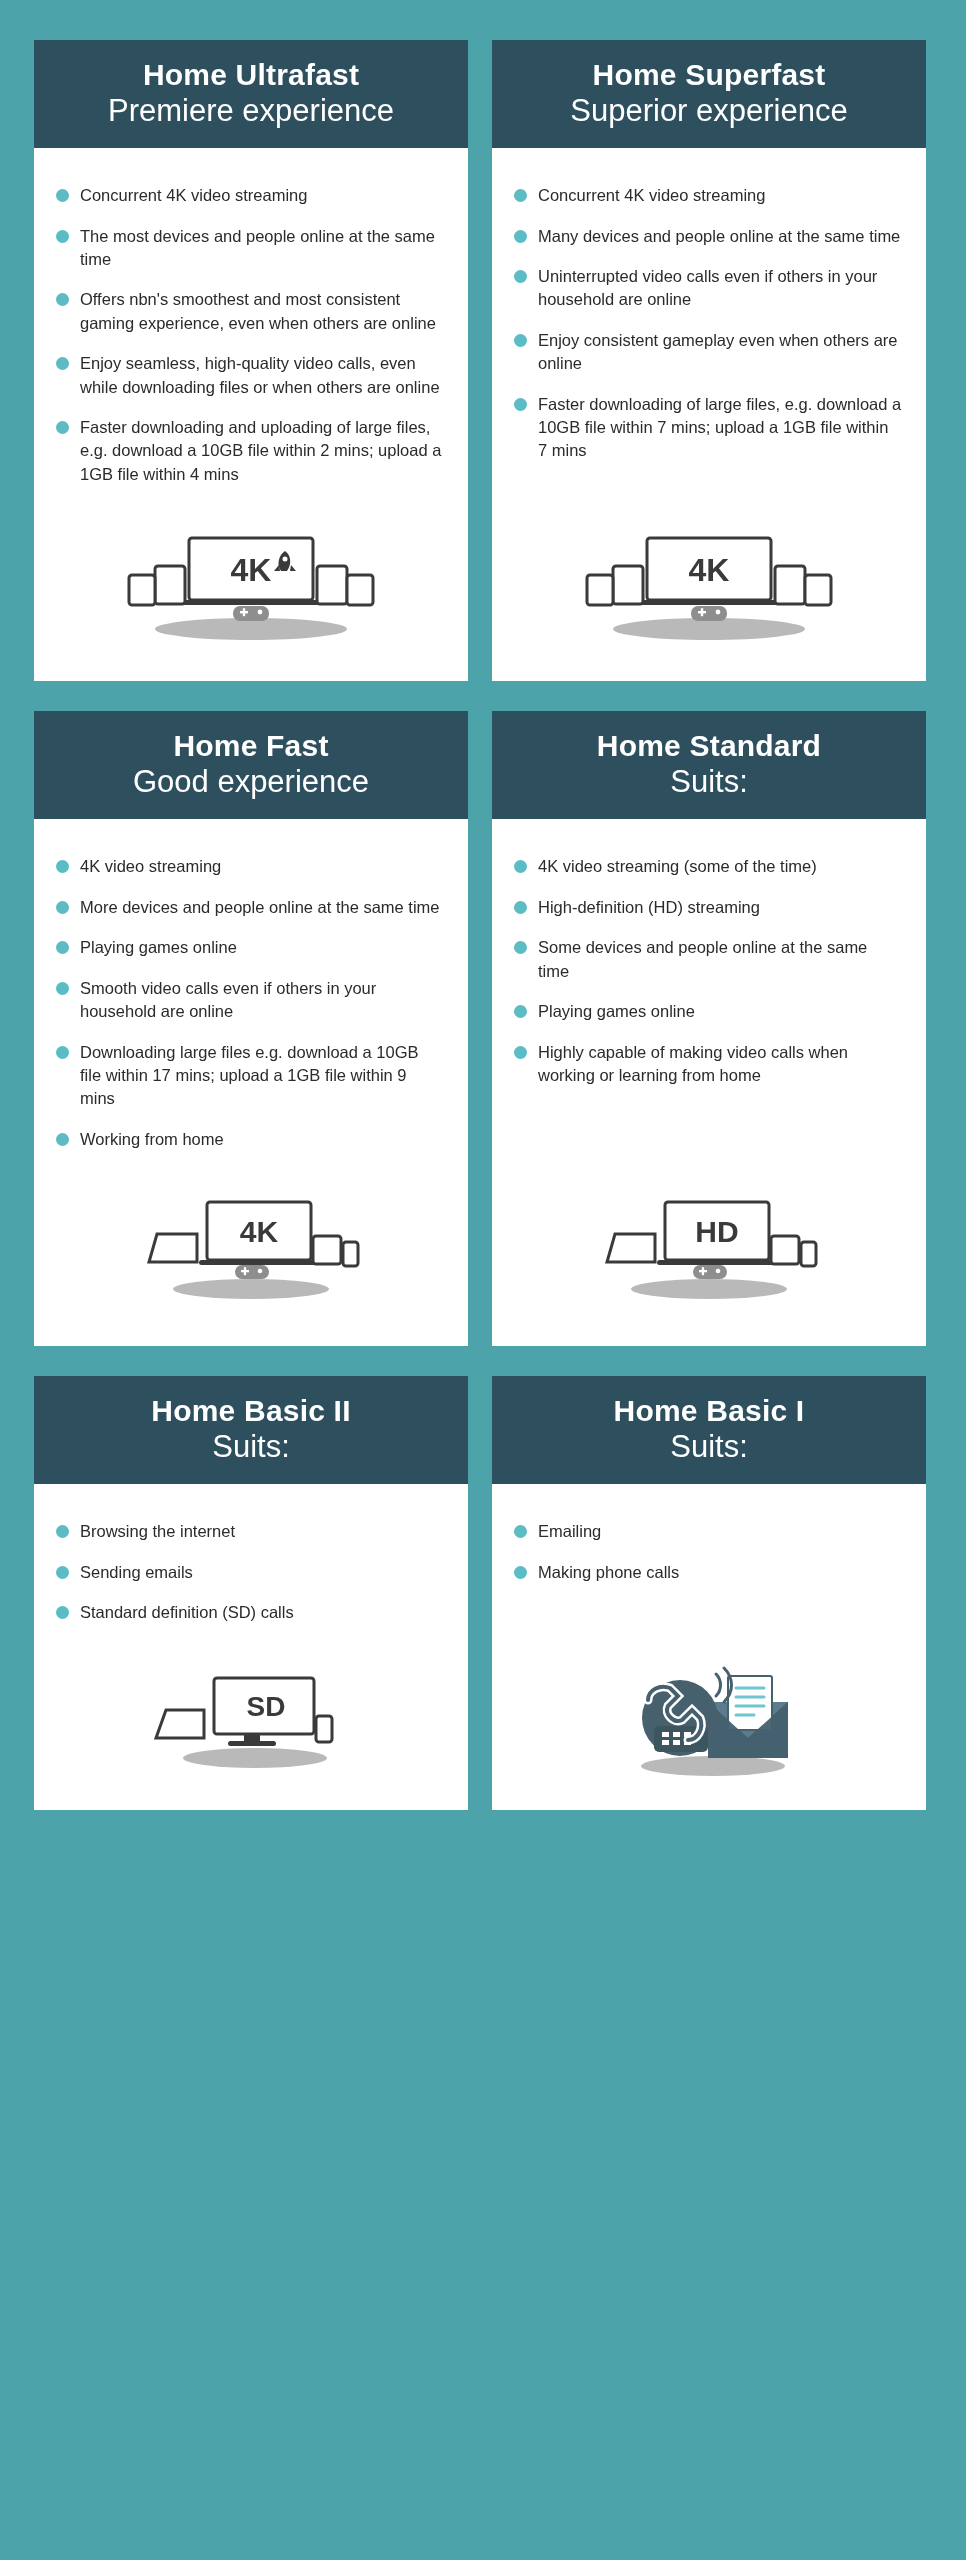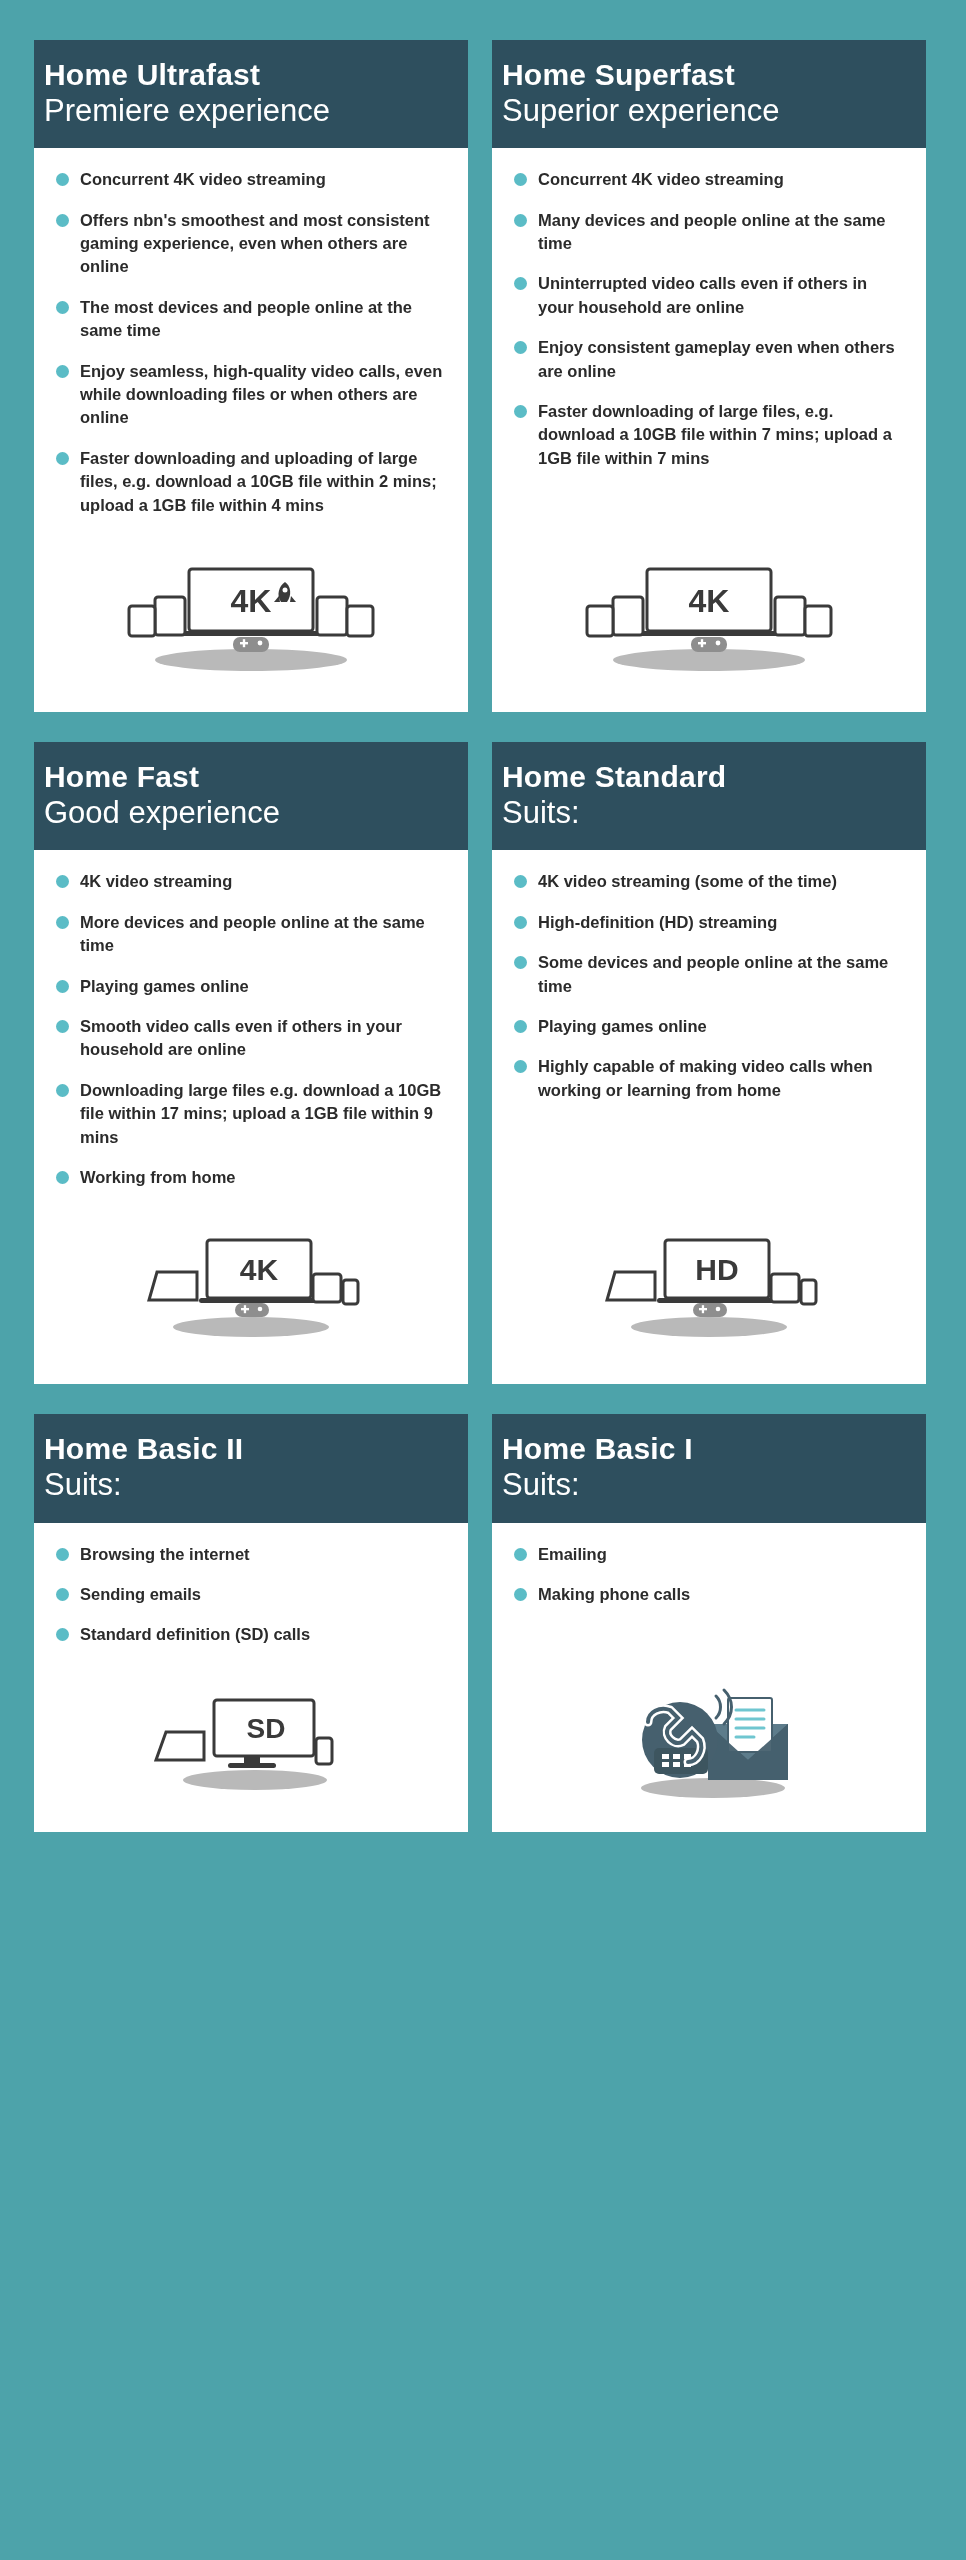--- a/index.html
+++ b/index.html
@@ -20,39 +20,38 @@
   }
   .card {
     width: 434px;
     background: #ffffff;
     display: flex;
     flex-direction: column;
   }
   .card-header {
     background: #2e4f5e;
     color: #ffffff;
-    text-align: left;
+    text-align: center;
     padding: 18px 10px 20px 10px;
   }
   .card-title {
     font-size: 30px;
     font-weight: bold;
     letter-spacing: 0.2px;
     line-height: 1.1;
     margin-bottom: 3px;
   }
   .card-subtitle {
     font-size: 31px;
     font-weight: normal;
     line-height: 1.1;
   }
   .card-body {
-    padding: 20px 24px 8px 22px;
+    padding: 36px 24px 8px 22px;
     flex: 1 1 auto;
-    font-weight: bold;
   }
   .feature {
     display: flex;
     align-items: flex-start;
     margin-bottom: 17px;
   }
   .bullet {
     width: 13px;
     height: 13px;
     border-radius: 50%;
@@ -86,25 +85,25 @@
       <div class="card-title">Home Ultrafast</div>
       <div class="card-subtitle">Premiere experience</div>
     </div>
     <div class="card-body">
       <div class="feature">
         <span class="bullet"></span>
         <span class="feature-text">Concurrent 4K video streaming</span>
       </div>
       <div class="feature">
         <span class="bullet"></span>
+        <span class="feature-text">The most devices and people online at the same time</span>
+      </div>
+      <div class="feature">
+        <span class="bullet"></span>
         <span class="feature-text">Offers nbn's smoothest and most consistent gaming experience, even when others are online</span>
-      </div>
-      <div class="feature">
-        <span class="bullet"></span>
-        <span class="feature-text">The most devices and people online at the same time</span>
       </div>
       <div class="feature">
         <span class="bullet"></span>
         <span class="feature-text">Enjoy seamless, high-quality video calls, even while downloading files or when others are online</span>
       </div>
       <div class="feature">
         <span class="bullet"></span>
         <span class="feature-text">Faster downloading and uploading of large files, e.g. download a 10GB file within 2 mins; upload a 1GB file within 4 mins</span>
       </div>
     </div>

